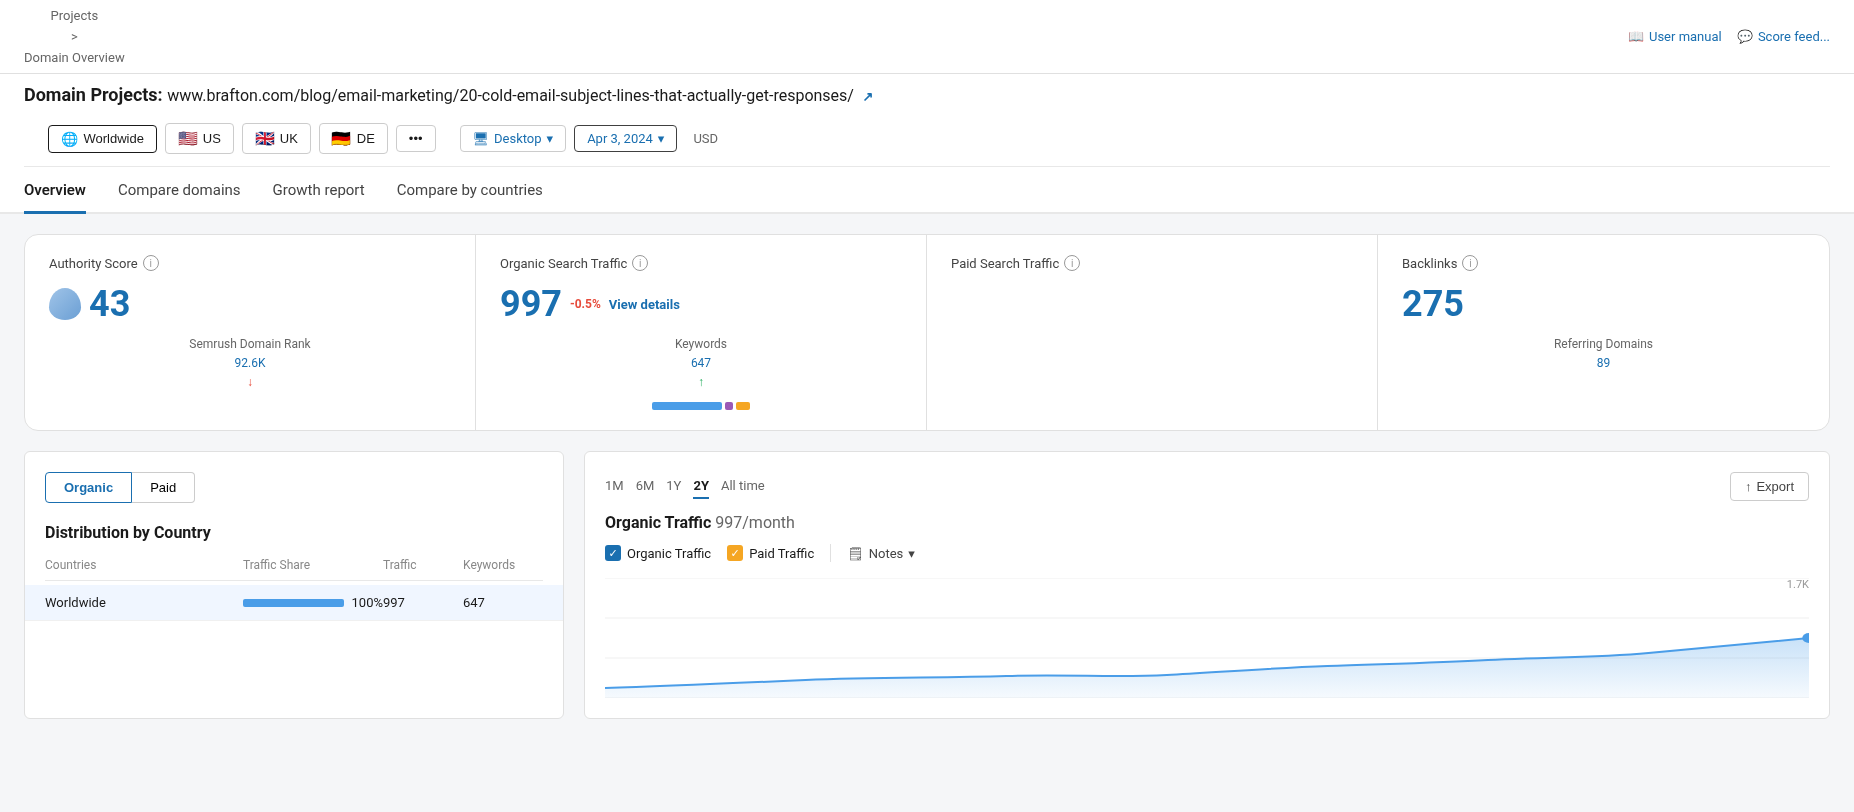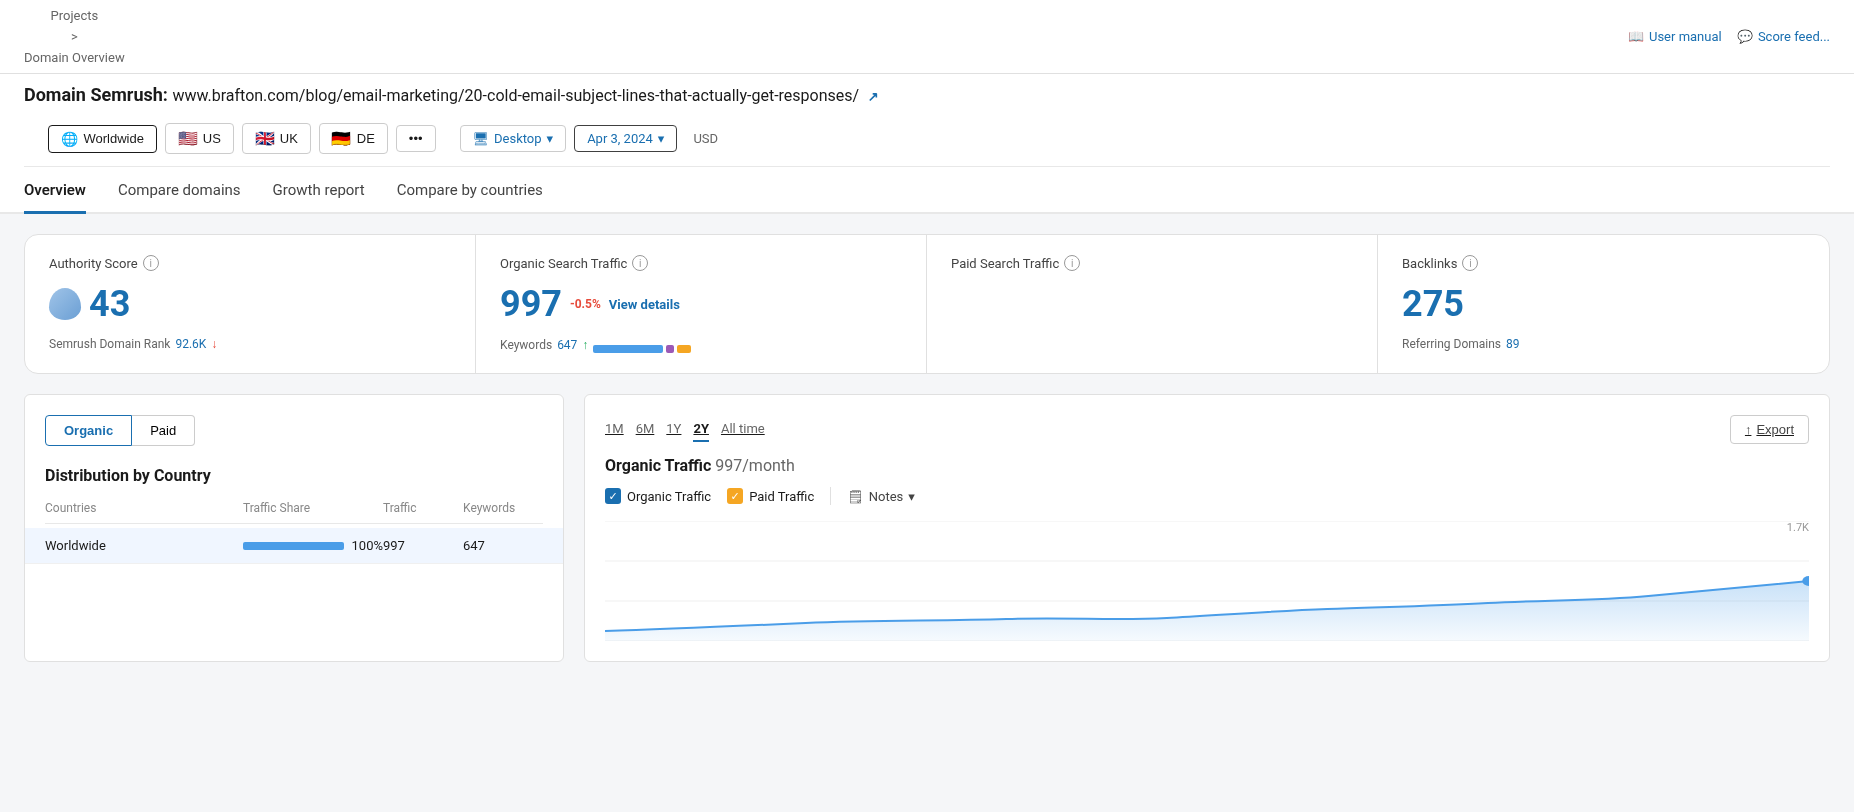--- a/index.html
+++ b/index.html
@@ -89,21 +89,21 @@
     .metric-card {
       padding: 20px 24px;
       border-right: 1px solid #e0e0e0;
     }
     .metric-card:last-child { border-right: none; }
     .metric-title { font-size: 13px; color: #444; margin-bottom: 12px; display: flex; align-items: center; gap: 5px; }
     .metric-value { font-size: 36px; font-weight: 700; color: #1a6fb0; margin-bottom: 4px; display: flex; align-items: center; gap: 8px; }
     .metric-value .authority-icon { width: 32px; height: 32px; background: linear-gradient(135deg, #a0c4e8, #6b9fd4); border-radius: 50% 50% 50% 50% / 60% 60% 40% 40%; display: inline-block; }
     .metric-change { font-size: 12px; color: #e74c3c; }
     .metric-link { color: #1a6fb0; font-size: 13px; cursor: pointer; text-decoration: none; }
-    .metric-footer { font-size: 12px; color: #666; margin-top: 12px; display: flex; align-items: center; gap: 5px; }
+    .metric-footer { font-size: 12px; color: #666; margin-top: 12px; display: flex; align-items: center; gap: 5px; flex-direction: column; }
     .metric-footer .val { color: #1a6fb0; }
     .metric-footer .arrow-down { color: #e74c3c; }
     .metric-footer .arrow-up { color: #27ae60; }
 
     .keywords-bar { display: flex; align-items: center; gap: 3px; margin-top: 8px; }
     .kw-seg { height: 8px; border-radius: 2px; }
 
     .paid-desc { font-size: 13px; color: #666; line-height: 1.5; margin-bottom: 14px; }
     .btn-position-tracking {
       background: #00a67e; color: #fff; border: none; padding: 10px 18px;
@@ -140,21 +140,21 @@
     .traffic-bar-wrap { display: flex; align-items: center; gap: 8px; }
     .traffic-bar { height: 8px; background: #4a9de8; border-radius: 2px; }
 
     .right-panel {
       background: #fff;
       border: 1px solid #e0e0e0;
       border-radius: 6px;
       padding: 20px;
     }
 
-    .time-controls { display: flex; align-items: center; gap: 16px; margin-bottom: 12px; justify-content: space-between; text-decoration: underline; }
+    .time-controls { display: flex; align-items: center; gap: 16px; margin-bottom: 12px; justify-content: space-between; }
     .time-btns { display: flex; gap: 12px; }
     .time-btn { font-size: 13px; color: #666; cursor: pointer; padding: 4px 0; }
     .time-btn.active { color: #1a1a1a; font-weight: 700; border-bottom: 2px solid #1a6fb0; }
     .export-btn {
       display: flex; align-items: center; gap: 5px;
       padding: 6px 14px; border: 1px solid #ccc; border-radius: 4px;
       background: #fff; cursor: pointer; font-size: 13px; color: #444;
     }
 
     .chart-title { font-size: 16px; font-weight: 700; margin-bottom: 12px; }
@@ -195,21 +195,21 @@
     </span>
     <span>
       <span>💬</span>
       <span>Score feed...</span>
     </span>
   </div>
 </div>
 
 <div class="domain-header">
   <div class="domain-title">
-    <span class="label">Domain Semrush:</span>
+    <span class="label">Domain Projects:</span>
     <span class="url">www.brafton.com/blog/email-marketing/20-cold-email-subject-lines-that-actually-get-responses/</span>
     <span class="ext-link">↗</span>
   </div>
 
   <div class="filter-bar">
     <button class="filter-btn active">
       <span class="globe">🌐</span>
       <span>Worldwide</span>
     </button>
     <button class="filter-btn">

